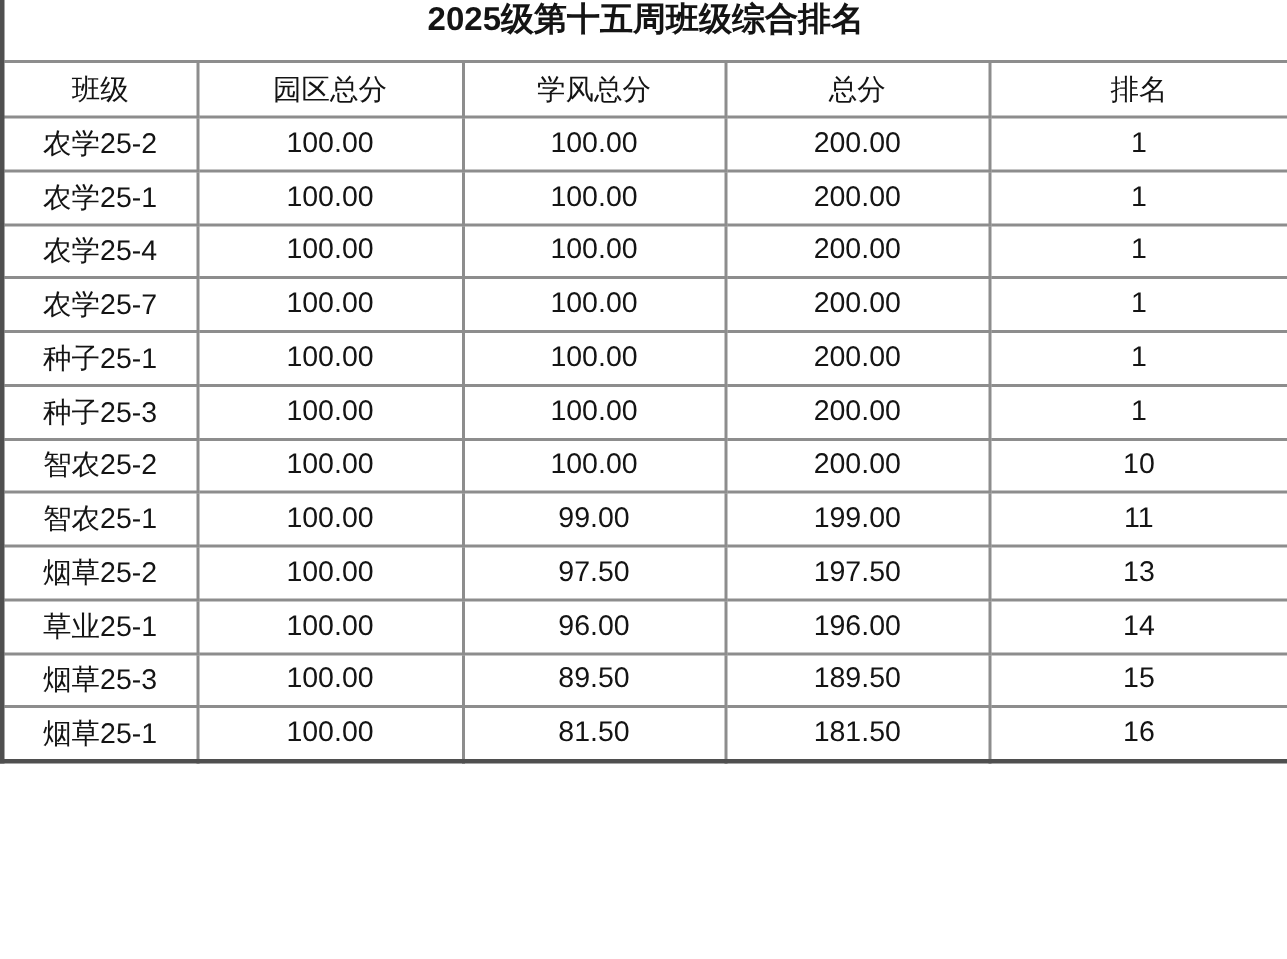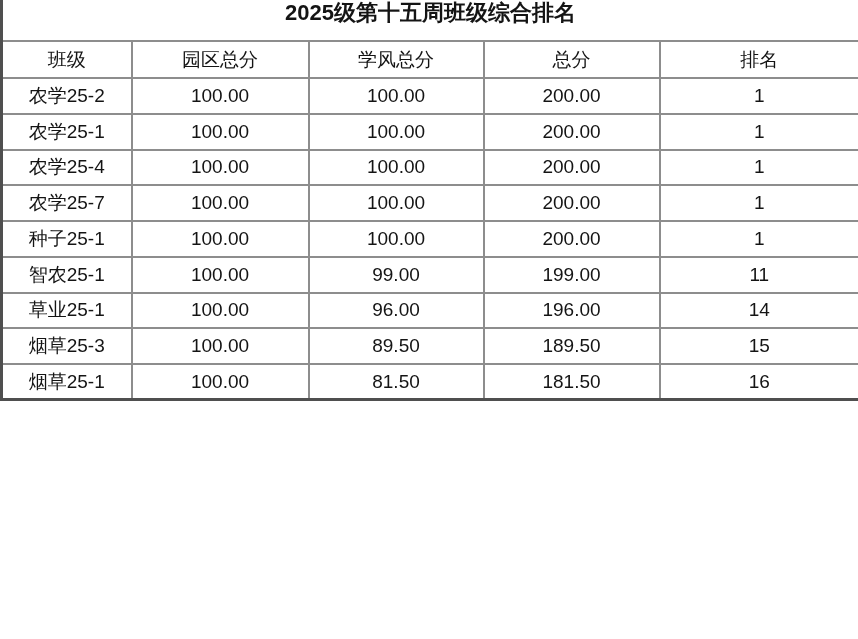--- a/index.html
+++ b/index.html
@@ -95,25 +95,46 @@
           <td>1</td>
         </tr>
         <tr>
           <td>种子25-1</td>
           <td>100.00</td>
           <td>100.00</td>
           <td>200.00</td>
           <td>1</td>
         </tr>
         <tr>
+          <td>种子25-3</td>
+          <td>100.00</td>
+          <td>100.00</td>
+          <td>200.00</td>
+          <td>1</td>
+        </tr>
+        <tr>
+          <td>智农25-2</td>
+          <td>100.00</td>
+          <td>100.00</td>
+          <td>200.00</td>
+          <td>10</td>
+        </tr>
+        <tr>
           <td>智农25-1</td>
           <td>100.00</td>
           <td>99.00</td>
           <td>199.00</td>
           <td>11</td>
+        </tr>
+        <tr>
+          <td>烟草25-2</td>
+          <td>100.00</td>
+          <td>97.50</td>
+          <td>197.50</td>
+          <td>13</td>
         </tr>
         <tr>
           <td>草业25-1</td>
           <td>100.00</td>
           <td>96.00</td>
           <td>196.00</td>
           <td>14</td>
         </tr>
         <tr>
           <td>烟草25-3</td>

